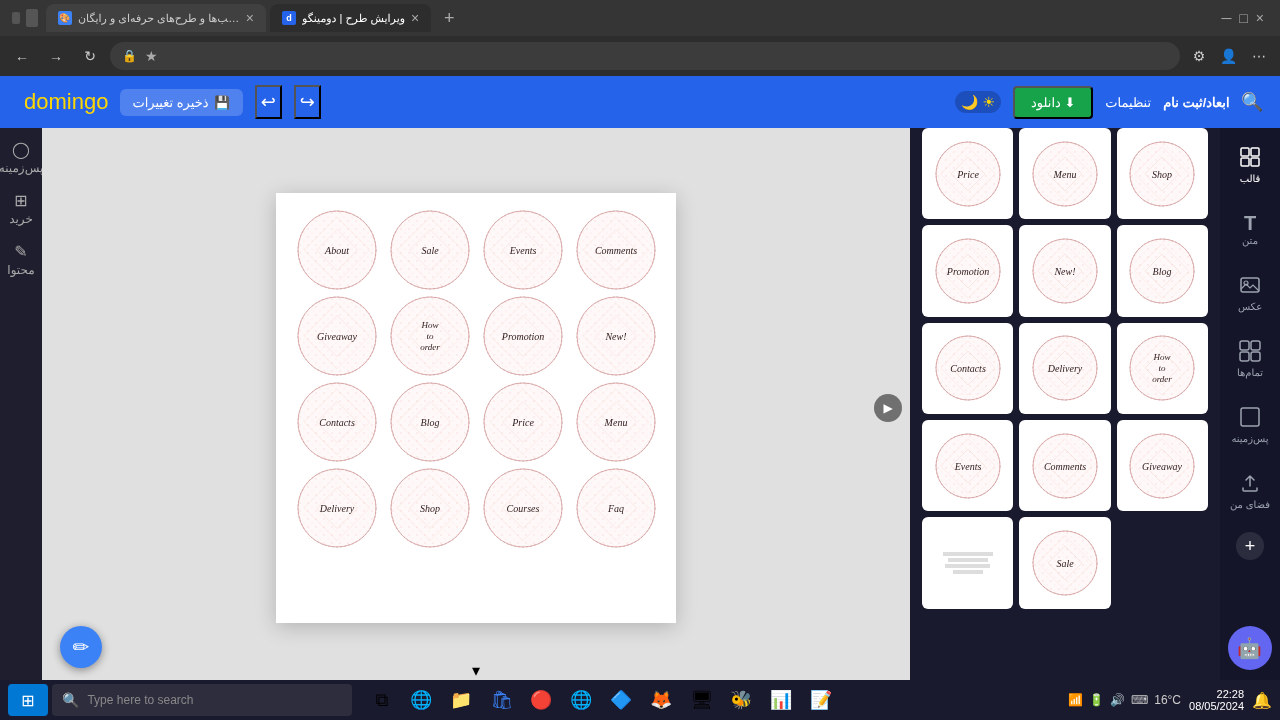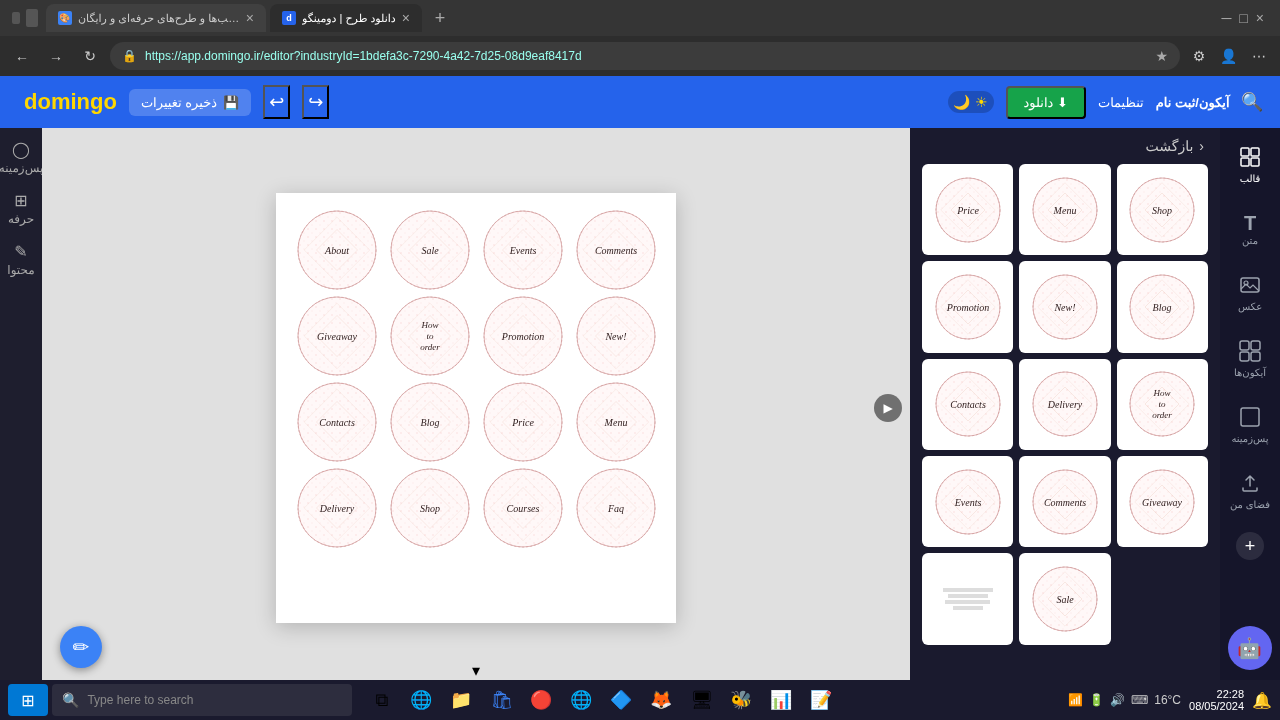--- a/index.html
+++ b/index.html
@@ -21,21 +21,21 @@
     .address-bar { flex: 1; height: 28px; background: #3c3c3c; border-radius: 14px; display: flex; align-items: center; padding: 0 12px; gap: 8px; color: #eee; font-size: 12px; }
     .address-text { flex: 1; color: #9fe; font-size: 12px; }
     .nav-icons { display: flex; gap: 4px; }
     .nav-icon-btn { width: 26px; height: 26px; display: flex; align-items: center; justify-content: center; color: #ccc; font-size: 14px; cursor: pointer; }
 
     
     .app { display: flex; flex-direction: column; height: calc(720px - 76px); background: #e8e8e8; }
 
     
     .app-header { background: #2563eb; display: flex; align-items: center; height: 52px; padding: 0 16px; gap: 12px; flex-shrink: 0; }
-    .logo { color: white; font-size: 22px; font-weight: 700; font-family: Arial, sans-serif; margin-left: 8px; }
+    .logo { color: white; font-size: 22px; font-weight: 400; font-family: Arial, sans-serif; margin-left: 8px; }
     .logo span { color: #ffd700; }
     .header-btn { display: flex; align-items: center; gap: 6px; padding: 6px 12px; border-radius: 6px; cursor: pointer; font-size: 13px; border: none; }
     .save-btn { background: rgba(255,255,255,0.2); color: white; }
     .undo-btn, .redo-btn { background: transparent; color: white; font-size: 18px; cursor: pointer; padding: 4px; }
     .spacer { flex: 1; }
     .theme-toggle { background: rgba(0,0,0,0.2); border-radius: 20px; display: flex; align-items: center; padding: 3px 6px; gap: 4px; }
     .theme-moon { color: white; font-size: 14px; }
     .theme-sun { color: #ffd700; font-size: 14px; }
     .subscribe-btn { background: #f97316; color: white; padding: 7px 16px; border-radius: 8px; font-size: 13px; cursor: pointer; display: flex; align-items: center; gap: 6px; }
     .preview-btn { background: #374151; color: white; padding: 7px 16px; border-radius: 8px; font-size: 13px; cursor: pointer; display: flex; align-items: center; gap: 6px; }
@@ -123,38 +123,37 @@
     </div>
 
     <div class="tab inactive">
       <div class="tab-favicon" style="background:#3b82f6;color:white;font-size:9px;display:flex;align-items:center;justify-content:center;">🎨</div>
       <span class="tab-title">قالب‌ها و طرح‌های حرفه‌ای و رایگان</span>
       <span class="tab-close">×</span>
     </div>
 
     <div class="tab active" style="background:#2d2d2d;">
       <div class="tab-favicon" style="background:#2563eb;color:white;font-size:9px;display:flex;align-items:center;justify-content:center;font-weight:bold;">d</div>
-      <span class="tab-title">دانلود طرح | دومینگو</span>
+      <span class="tab-title">ویرایش طرح | دومینگو</span>
       <span class="tab-close">×</span>
     </div>
     <div class="new-tab-btn">+</div>
     <div style="flex:1;"></div>
     <div style="display:flex;gap:8px;padding-right:8px;color:#aaa;font-size:14px;">
       <span style="cursor:pointer;">─</span>
       <span style="cursor:pointer;">□</span>
       <span style="cursor:pointer;">×</span>
     </div>
   </div>
   <div class="nav-bar">
     <div class="nav-btn">←</div>
     <div class="nav-btn">→</div>
     <div class="nav-btn">↻</div>
     <div class="address-bar">
       <span style="color:#aaa;font-size:12px;">🔒</span>
-      <span class="address-text">https://app.domingo.ir/editor?industryId=1bdefa3c-7290-4a42-7d25-08d9eaf8417d</span>
       <span style="color:#aaa;font-size:14px;">★</span>
     </div>
     <div class="nav-icons">
       <div class="nav-icon-btn">⚙</div>
       <div class="nav-icon-btn">👤</div>
       <div class="nav-icon-btn">⋯</div>
     </div>
   </div>
 </div>
 
@@ -172,34 +171,34 @@
     <button class="redo-btn">↪</button>
     <div class="spacer"></div>
     <div class="theme-toggle">
       <span class="theme-moon">🌙</span>
       <span class="theme-sun">☀</span>
     </div>
     <button class="download-btn">
       <span>دانلود ⬇</span>
     </button>
     <span class="settings-link">تنظیمات</span>
-    <span class="login-link">آیکون/ثبت نام</span>
+    <span class="login-link">ابعاد/ثبت نام</span>
     <span class="search-icon-top">🔍</span>
   </div>
 
   <div class="main-layout">
 
     <div class="left-toolbar">
       <div class="tool-item">
         <span class="tool-icon">◯</span>
         <span class="tool-label">پس‌زمینه</span>
       </div>
       <div class="tool-item">
         <span class="tool-icon">⊞</span>
-        <span class="tool-label">حرفه</span>
+        <span class="tool-label">خرید</span>
       </div>
       <div class="tool-item">
         <span class="tool-icon">✎</span>
         <span class="tool-label">محتوا</span>
       </div>
     </div>
 
     <div class="canvas-area">
       <div class="canvas-wrapper">
 
@@ -733,24 +732,20 @@
         <span class="zoom-level">36%</span>
         <span class="zoom-btn">🔍+</span>
         <span class="zoom-btn">🔍-</span>
       </div>
 
       <div class="scroll-down-btn">▾</div>
     </div>
 
     <div class="right-panel">
       <div class="right-panel-content">
-        <div class="panel-header">
-          <span>بازگشت</span>
-          <span>›</span>
-        </div>
         <div class="template-grid" id="template-grid">
         <div class="template-item">
               <svg width="68" height="68" viewBox="0 0 68 68">
       <defs>
         <clipPath id="clip-Price">
           <circle cx="34" cy="34" r="32"></circle>
         </clipPath>
         <pattern id="pink-pattern-Price" x="0" y="0" width="8" height="8" patternUnits="userSpaceOnUse">
           <rect width="8" height="8" fill="#fff8f8"></rect>
           <circle cx="4" cy="4" r="1" fill="#f5c0c0" opacity="0.3"></circle>
@@ -1203,21 +1198,21 @@
       </div>
       <div class="sidebar-icon">
         <span class="sidebar-icon-glyph">
           <svg width="22" height="22" viewBox="0 0 22 22" fill="none">
             <rect x="1" y="1" width="9" height="9" rx="2" stroke="#9ca3af" stroke-width="1.5"></rect>
             <rect x="12" y="1" width="9" height="9" rx="2" stroke="#9ca3af" stroke-width="1.5"></rect>
             <rect x="1" y="12" width="9" height="9" rx="2" stroke="#9ca3af" stroke-width="1.5"></rect>
             <rect x="12" y="12" width="9" height="9" rx="2" stroke="#9ca3af" stroke-width="1.5"></rect>
           </svg>
         </span>
-        <span class="sidebar-icon-label">آیکون‌ها</span>
+        <span class="sidebar-icon-label">تمام‌ها</span>
       </div>
       <div class="sidebar-icon">
         <span class="sidebar-icon-glyph">
           <svg width="22" height="22" viewBox="0 0 22 22" fill="none">
             <rect x="2" y="2" width="18" height="18" rx="2" stroke="#9ca3af" stroke-width="1.5"></rect>
           </svg>
         </span>
         <span class="sidebar-icon-label">پس‌زمینه</span>
       </div>
       <div class="sidebar-icon">

